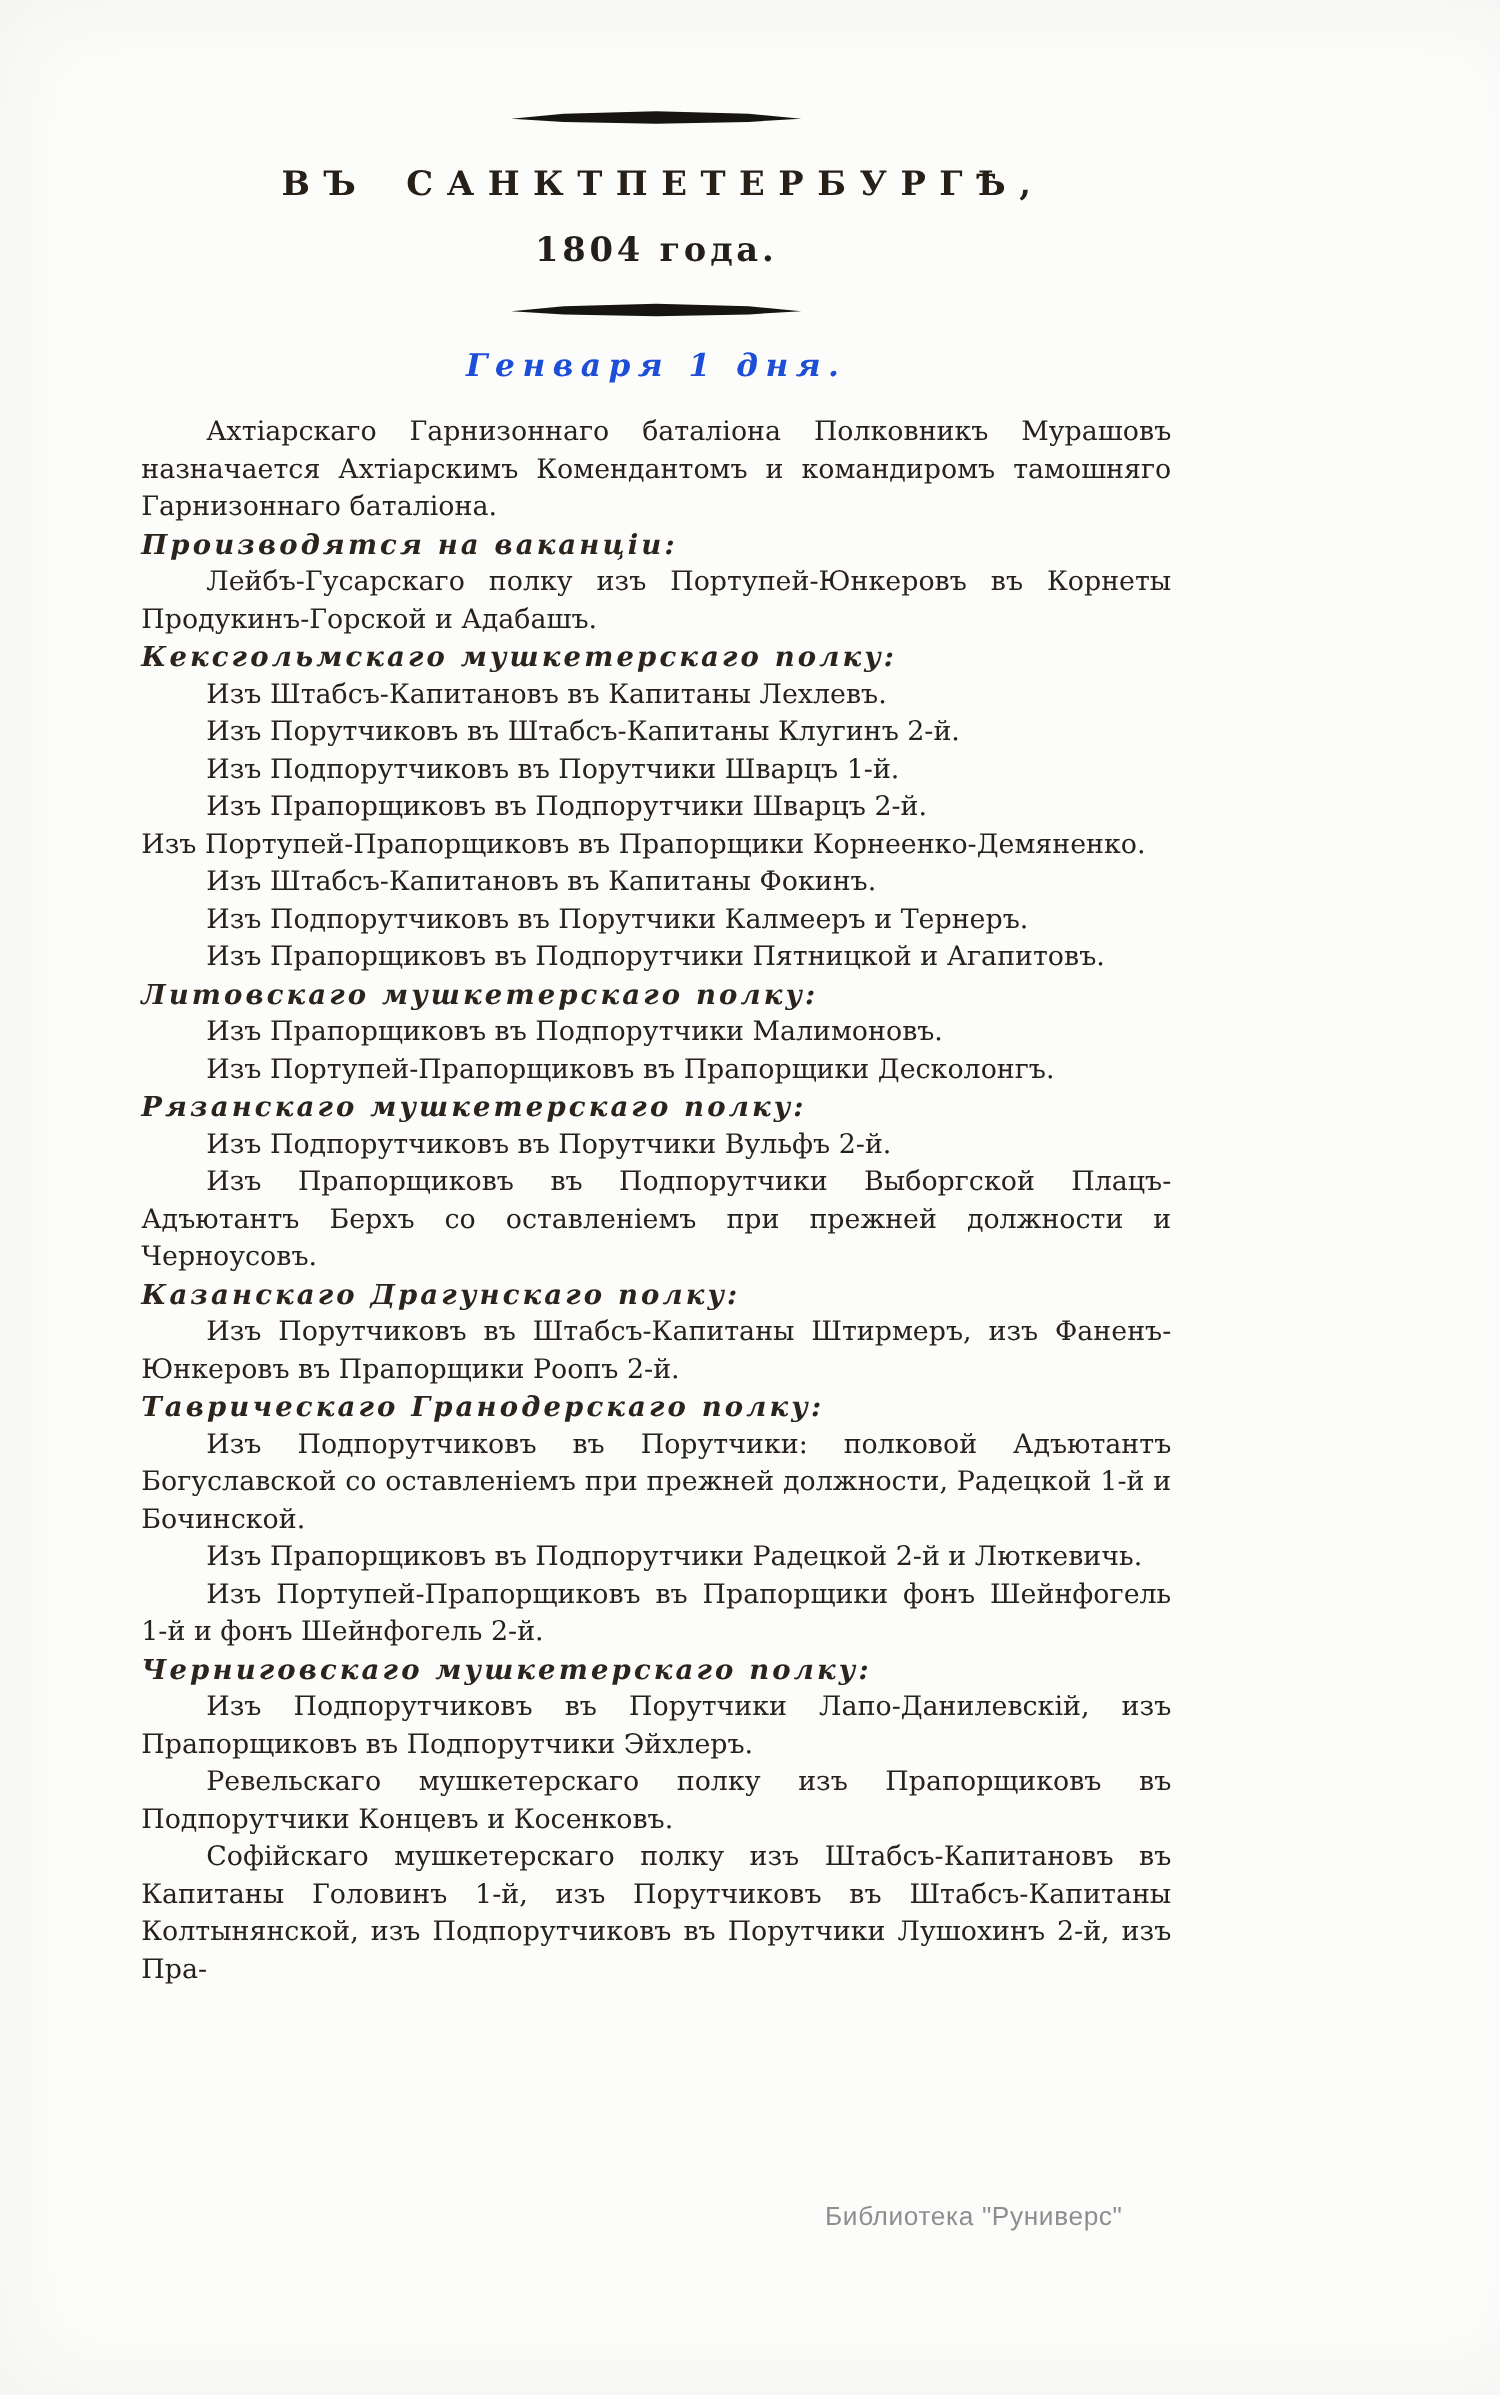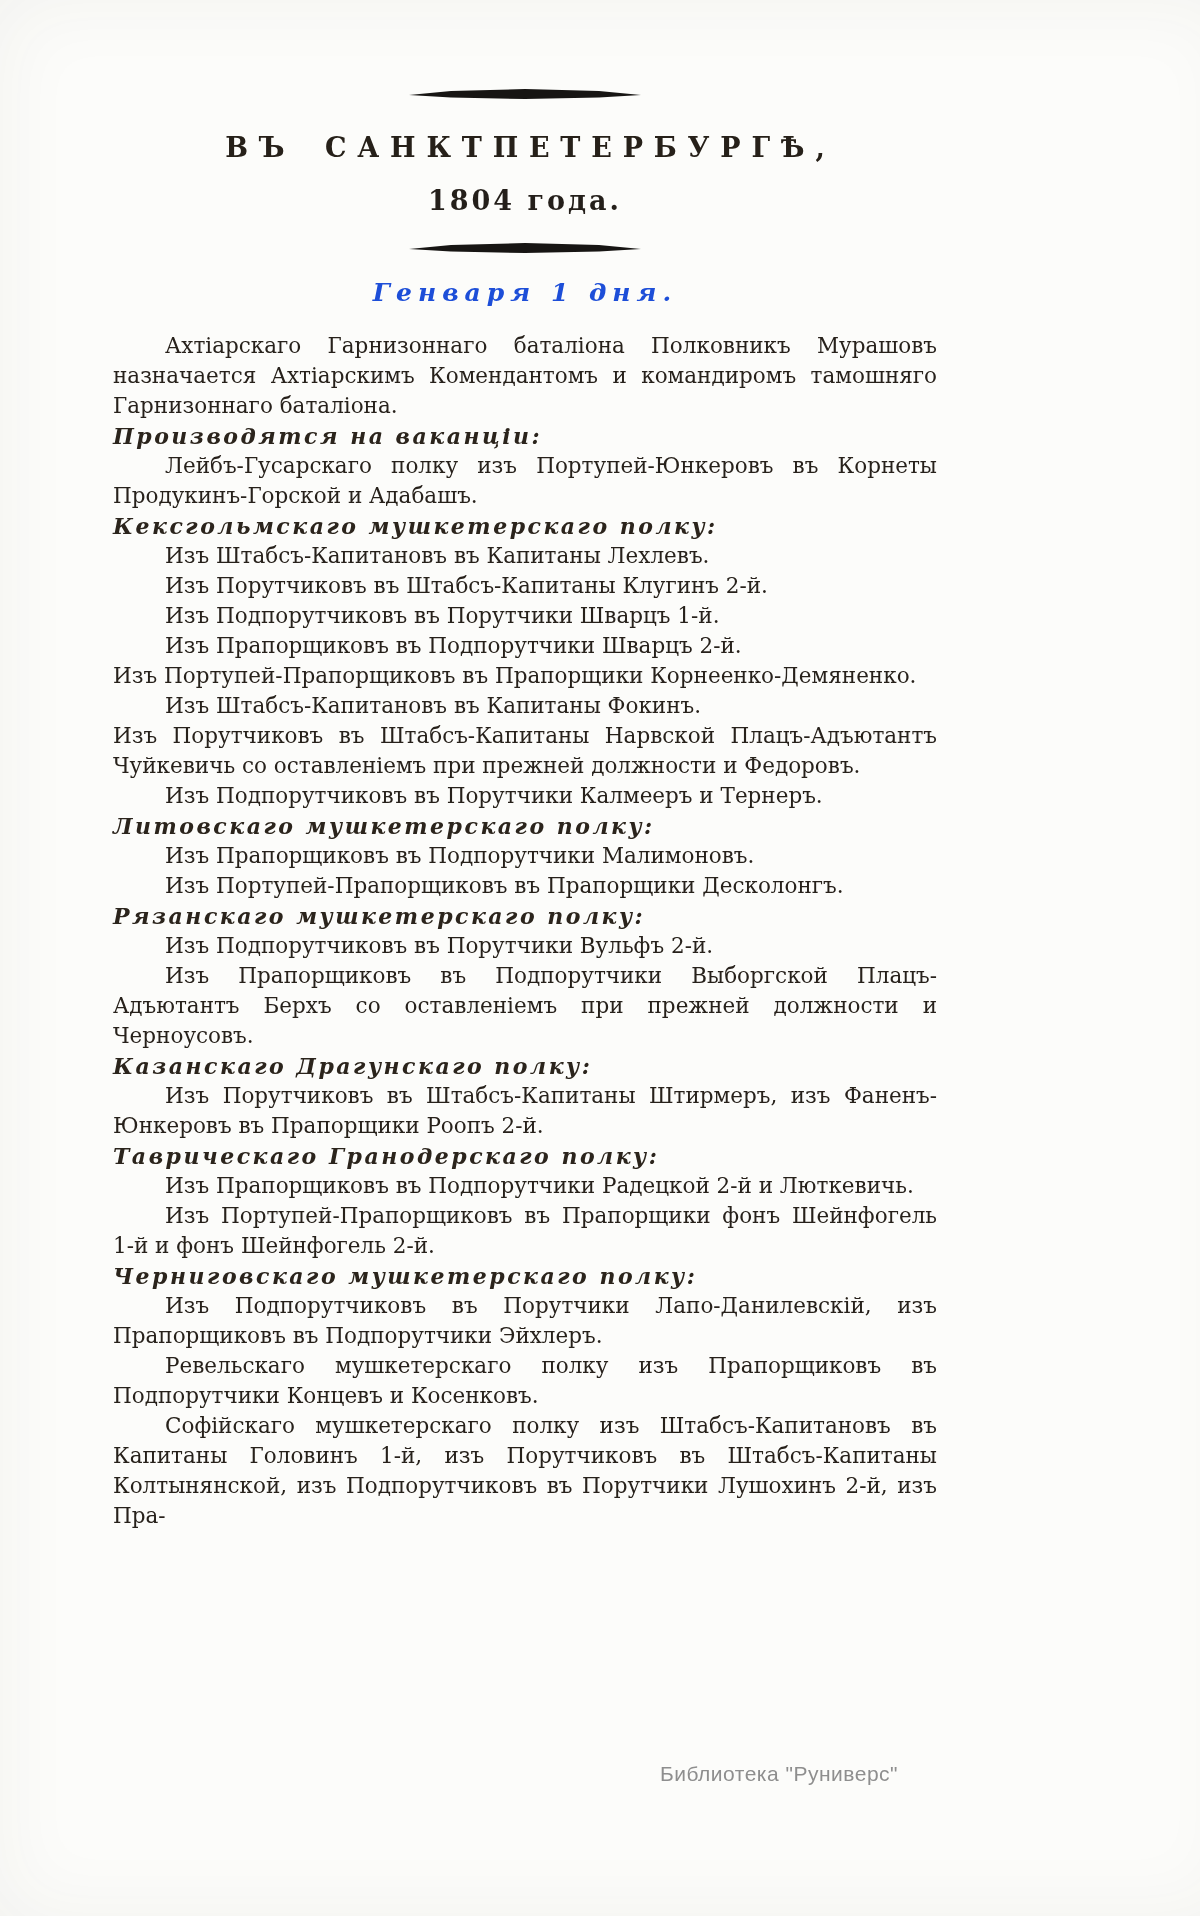--- a/index.html
+++ b/index.html
@@ -85,31 +85,32 @@
       <p class="para">Ахтіарскаго Гарнизоннаго баталіона Полковникъ Мурашовъ назначается Ахтіарскимъ Комендантомъ и командиромъ тамошняго Гарнизоннаго баталіона.</p>
       <p class="heading">Производятся на ваканціи:</p>
       <p class="para">Лейбъ-Гусарскаго полку изъ Портупей-Юнкеровъ въ Корнеты Продукинъ-Горской и Адабашъ.</p>
       <p class="heading">Кексгольмскаго мушкетерскаго полку:</p>
       <p class="para">Изъ Штабсъ-Капитановъ въ Капитаны Лехлевъ.</p>
       <p class="para">Изъ Порутчиковъ въ Штабсъ-Капитаны Клугинъ 2-й.</p>
       <p class="para">Изъ Подпорутчиковъ въ Порутчики Шварцъ 1-й.</p>
       <p class="para">Изъ Прапорщиковъ въ Подпорутчики Шварцъ 2-й.</p>
       <p class="para0">Изъ Портупей-Прапорщиковъ въ Прапорщики Корнеенко-Демяненко.</p>
       <p class="para">Изъ Штабсъ-Капитановъ въ Капитаны Фокинъ.</p>
-      <p class="para0">Изъ Порутчиковъ въ Штабсъ-Капитаны Нарвской Плацъ-Адъютантъ Чуйкевичь со оставленіемъ при прежней должности и Федоровъ.</p>
       <p class="para">Изъ Подпорутчиковъ въ Порутчики Калмееръ и Тернеръ.</p>
+      <p class="para">Изъ Прапорщиковъ въ Подпорутчики Пятницкой и Агапитовъ.</p>
       <p class="heading">Литовскаго мушкетерскаго полку:</p>
       <p class="para">Изъ Прапорщиковъ въ Подпорутчики Малимоновъ.</p>
       <p class="para">Изъ Портупей-Прапорщиковъ въ Прапорщики Десколонгъ.</p>
       <p class="heading">Рязанскаго мушкетерскаго полку:</p>
       <p class="para">Изъ Подпорутчиковъ въ Порутчики Вульфъ 2-й.</p>
       <p class="para">Изъ Прапорщиковъ въ Подпорутчики Выборгской Плацъ-Адъютантъ Берхъ со оставленіемъ при прежней должности и Черноусовъ.</p>
       <p class="heading">Казанскаго Драгунскаго полку:</p>
       <p class="para">Изъ Порутчиковъ въ Штабсъ-Капитаны Штирмеръ, изъ Фаненъ-Юнкеровъ въ Прапорщики Роопъ 2-й.</p>
       <p class="heading">Таврическаго Гранодерскаго полку:</p>
+      <p class="para">Изъ Подпорутчиковъ въ Порутчики: полковой Адъютантъ Богуславской со оставленіемъ при прежней должности, Радецкой 1-й и Бочинской.</p>
       <p class="para">Изъ Прапорщиковъ въ Подпорутчики Радецкой 2-й и Люткевичь.</p>
       <p class="para">Изъ Портупей-Прапорщиковъ въ Прапорщики фонъ Шейнфогель 1-й и фонъ Шейнфогель 2-й.</p>
       <p class="heading">Черниговскаго мушкетерскаго полку:</p>
       <p class="para">Изъ Подпорутчиковъ въ Порутчики Лапо-Данилевскій, изъ Прапорщиковъ въ Подпорутчики Эйхлеръ.</p>
       <p class="para">Ревельскаго мушкетерскаго полку изъ Прапорщиковъ въ Подпорутчики Концевъ и Косенковъ.</p>
       <p class="para">Софійскаго мушкетерскаго полку изъ Штабсъ-Капитановъ въ Капитаны Головинъ 1-й, изъ Порутчиковъ въ Штабсъ-Капитаны Колтынянской, изъ Подпорутчиковъ въ Порутчики Лушохинъ 2-й, изъ Пра-</p>
     </div>
   </div>
 
   <div class="watermark">Библиотека "Руниверс"</div>

